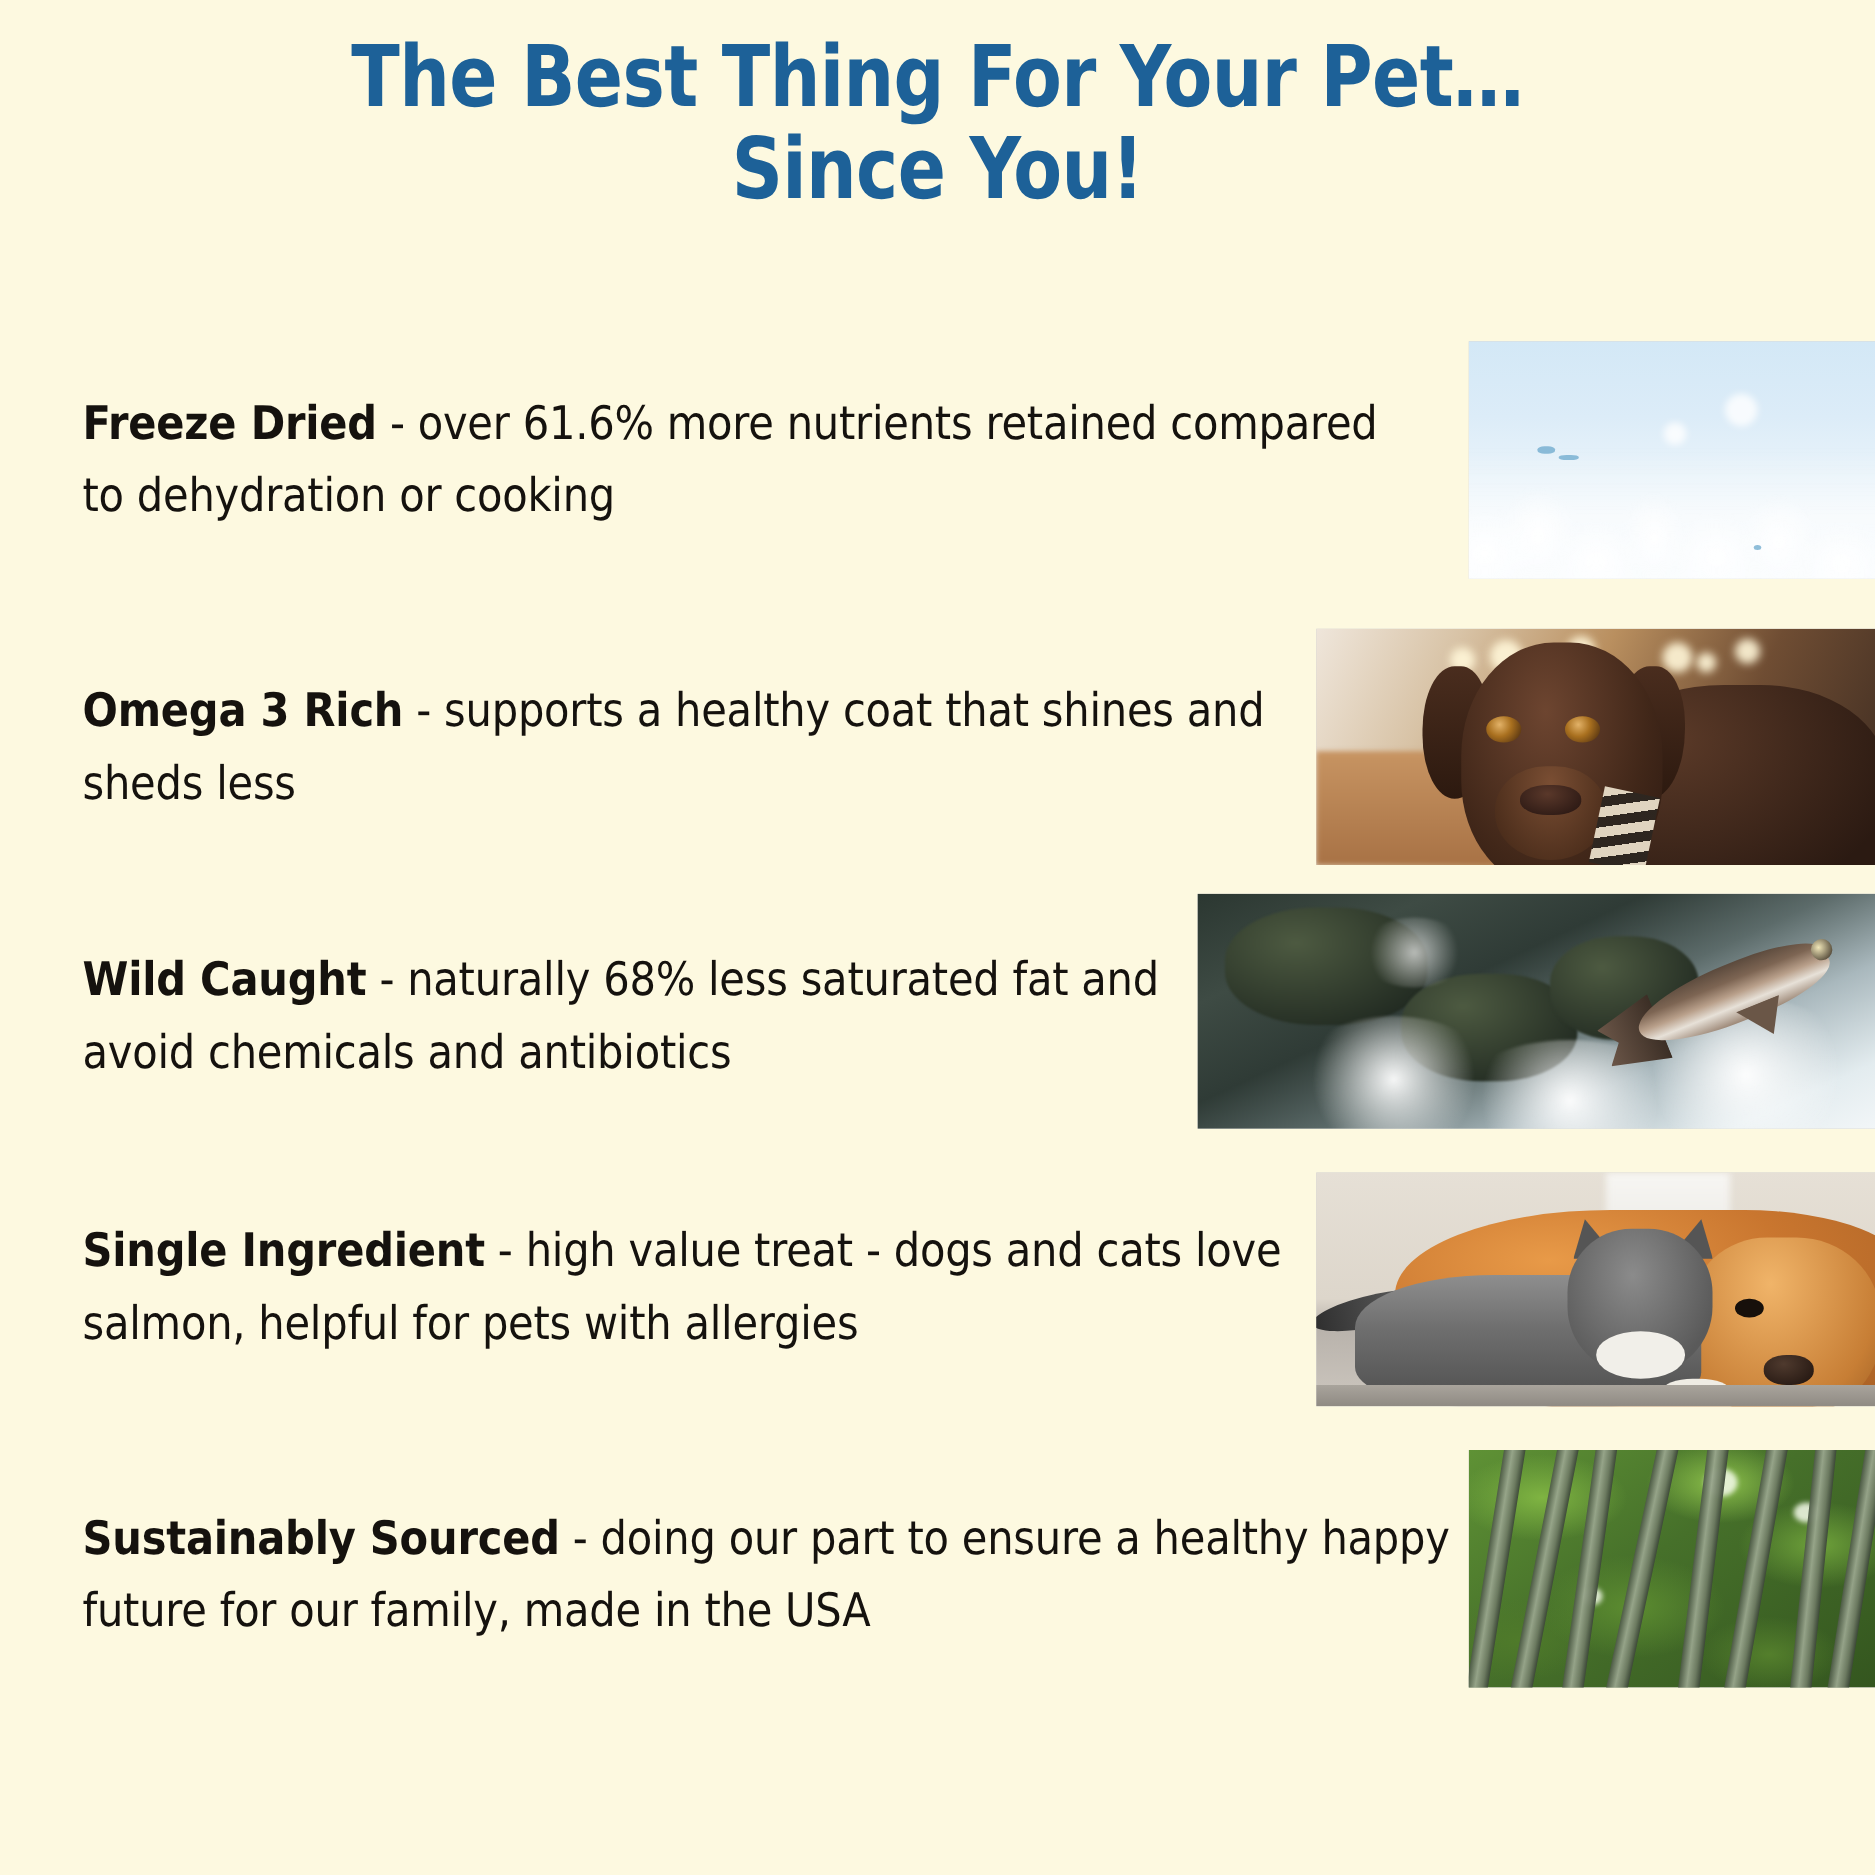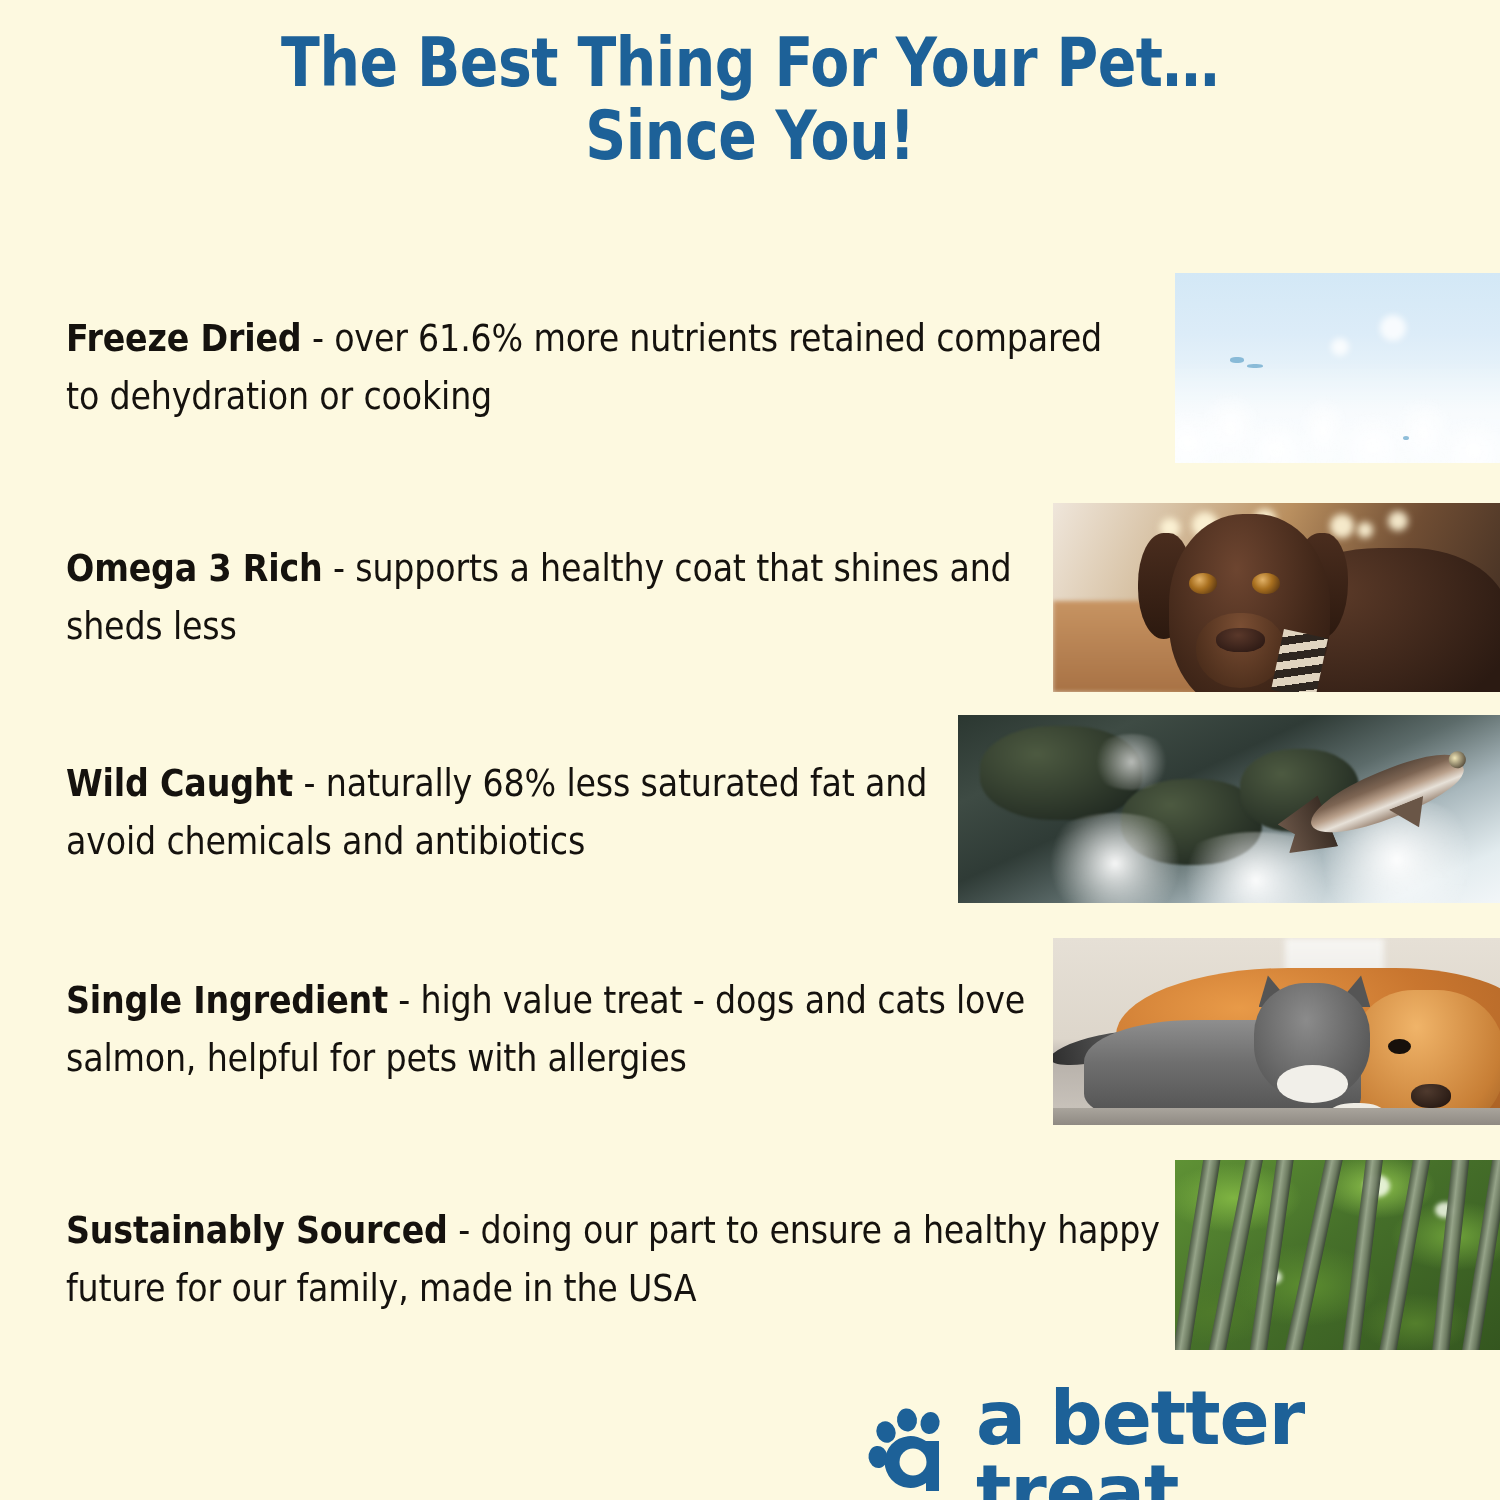--- a/index.html
+++ b/index.html
@@ -384,27 +384,14 @@
     <div class="trunk" style="left:4%;transform:rotate(9deg);"></div>
     <div class="trunk" style="left:16%;transform:rotate(11deg);"></div>
     <div class="trunk" style="left:27%;transform:rotate(8deg);"></div>
     <div class="trunk" style="left:40%;transform:rotate(12deg);"></div>
     <div class="trunk" style="left:55%;transform:rotate(7deg);"></div>
     <div class="trunk" style="left:68%;transform:rotate(10deg);"></div>
     <div class="trunk" style="left:82%;transform:rotate(6deg);"></div>
     <div class="trunk" style="left:93%;transform:rotate(9deg);"></div>
   </div>
 
-  <div id="logo">
-    <span class="mark">
-      <svg width="104" height="96" viewBox="0 0 104 96" xmlns="http://www.w3.org/2000/svg">
-        <ellipse cx="20" cy="27" rx="9.5" ry="11" fill="#1d6198" transform="rotate(-20 20 27)"></ellipse>
-        <ellipse cx="12" cy="52" rx="9.5" ry="11" fill="#1d6198" transform="rotate(-8 12 52)"></ellipse>
-        <ellipse cx="41" cy="15" rx="10" ry="11.5" fill="#1d6198" transform="rotate(-8 41 15)"></ellipse>
-        <ellipse cx="64" cy="18" rx="9.5" ry="11" fill="#1d6198" transform="rotate(12 64 18)"></ellipse>
-        <path d="M60 36 a26 26 0 1 0 0 42 l0 8 l13 0 l0 -50 z" fill="#1d6198"></path>
-        <circle cx="47" cy="57" r="13.5" fill="#fdf9e0"></circle>
-      </svg>
-    </span>
-    <span class="word">a better treat</span>
-  </div>
 
 </div>
 
 </body></html>

